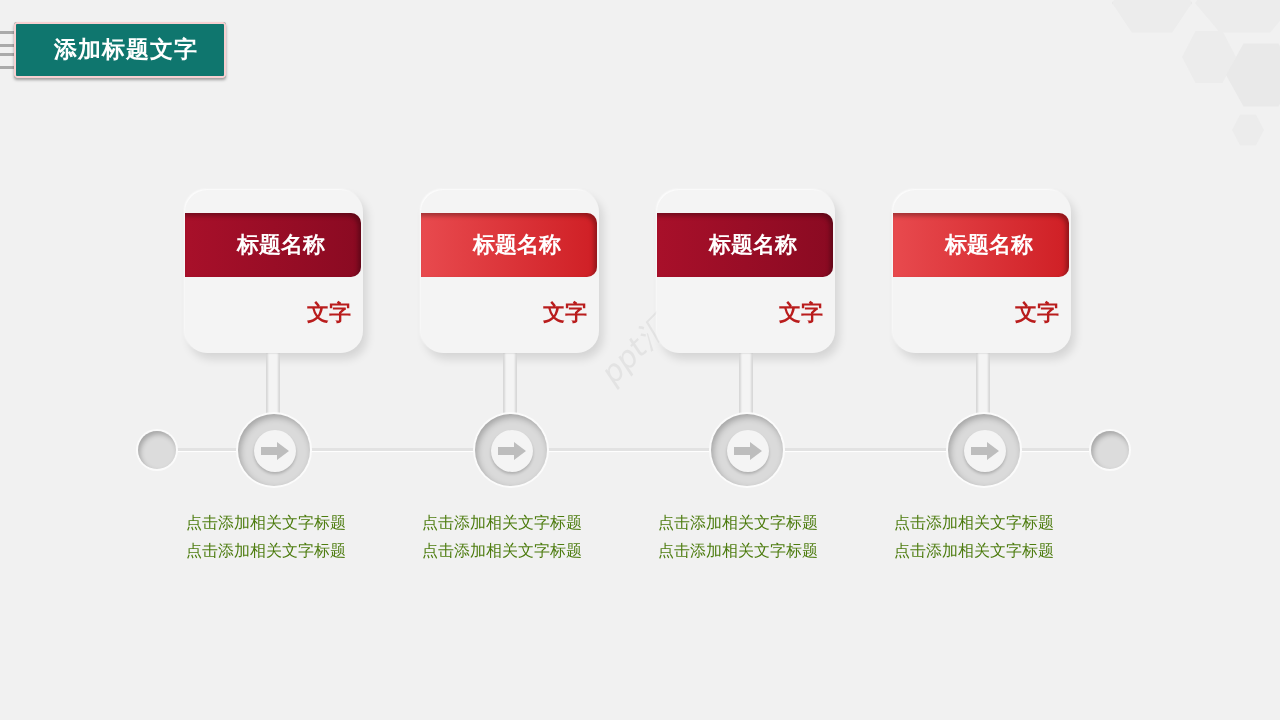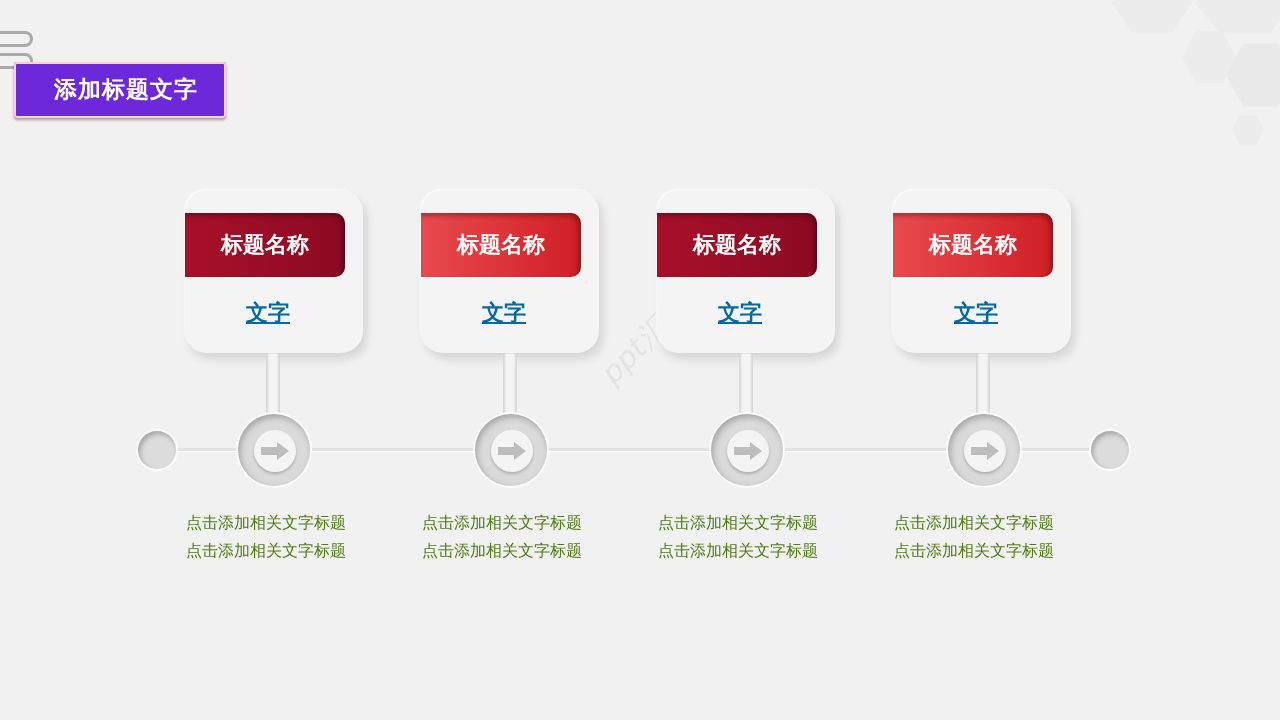--- a/index.html
+++ b/index.html
@@ -1,26 +1,26 @@
 <!DOCTYPE html>
 <html><head>
 <meta charset="utf-8">
 <style>
   html,body{margin:0;padding:0;}
   body{width:1280px;height:720px;overflow:hidden;background:#f1f1f1;position:relative;font-family:"DejaVu Sans","Liberation Sans",sans-serif;}
-  .title-tag{position:absolute;left:14px;top:22px;width:212px;height:56px;background:#6d28d9;border-radius:3px;box-shadow:0 2px 3px rgba(0,0,0,.35), inset 0 0 0 2px #f7d0d1;margin-top:40px;}
+  .title-tag{position:absolute;left:14px;top:22px;width:212px;height:56px;background:#0f766e;border-radius:3px;box-shadow:0 2px 3px rgba(0,0,0,.35), inset 0 0 0 2px #f7d0d1;}
   .title-tag span{position:absolute;left:40px;top:12px;color:#fff;font-size:23px;font-weight:bold;letter-spacing:1px;}
   .ring{position:absolute;left:0;width:30px;height:10px;border:3px solid #aaa;border-left:none;border-radius:0 8px 8px 0;background:transparent;}
   .ring.r1{top:31px;} .ring.r2{top:53px;}
   .hex{position:absolute;background:#ececec;clip-path:polygon(25% 5%,75% 5%,100% 50%,75% 95%,25% 95%,0 50%);}
   .card{position:absolute;top:190px;width:178px;height:163px;background:#f4f4f4;border-radius:22px;box-shadow:4px 6px 10px rgba(0,0,0,.12), -1px -1px 2px #fff;}
-  .band{position:absolute;left:0;top:23px;width:160px;height:64px;border-radius:0 10px 10px 0;color:#fff;font-size:22px;font-weight:bold;display:flex;align-items:center;justify-content:center;box-shadow:inset -3px 3px 4px rgba(0,0,0,.3);}
+  .band{position:absolute;left:0;top:23px;width:160px;height:64px;border-radius:0 10px 10px 0;color:#fff;font-size:22px;font-weight:bold;display:flex;align-items:center;justify-content:center;box-shadow:inset -3px 3px 4px rgba(0,0,0,.3);padding-left:16px;}
   .band.dark{background:linear-gradient(90deg,#a8102a,#8a0a22);}
   .band.light{background:linear-gradient(90deg,#e84a4e,#cf1f25);}
-  .card .sub{position:absolute;left:0;width:166px;top:108px;text-align:center;color:#0369a1;font-size:22px;font-weight:bold;text-decoration:underline;}
+  .card .sub{position:absolute;left:0;width:166px;top:108px;text-align:right;color:#b91c1c;font-size:22px;font-weight:bold;}
   .stem{position:absolute;top:353px;width:14px;height:80px;background:#f4f4f4;box-shadow:inset 2px 0 2px rgba(0,0,0,.12), inset -2px 0 2px rgba(0,0,0,.12);}
   .line{position:absolute;left:170px;top:448px;width:930px;height:3px;background:#e2e2e2;box-shadow:0 1px 1px #fff;}
   .node{position:absolute;top:414px;width:72px;height:72px;border-radius:50%;background:#dadada;box-shadow:inset 2px 3px 6px rgba(0,0,0,.25),0 0 0 2px #fbfbfb;}
   .node .inner{position:absolute;left:16px;top:16px;width:42px;height:42px;border-radius:50%;background:#f4f4f4;box-shadow:0 2px 3px rgba(0,0,0,.2);}
   .arrow{position:absolute;left:5px;top:10px;width:32px;height:22px;}
   .dot{position:absolute;top:431px;width:38px;height:38px;border-radius:50%;background:#dcdcdc;box-shadow:inset 2px 3px 5px rgba(0,0,0,.25),0 0 0 2px #fbfbfb;}
   .desc{position:absolute;top:509px;width:200px;color:#4d7c0f;font-size:16px;line-height:28px;}
   .wm{position:absolute;left:595px;top:330px;color:#e3e3e3;font-size:30px;transform:rotate(-45deg);font-style:italic;}
 </style>
 </head>

